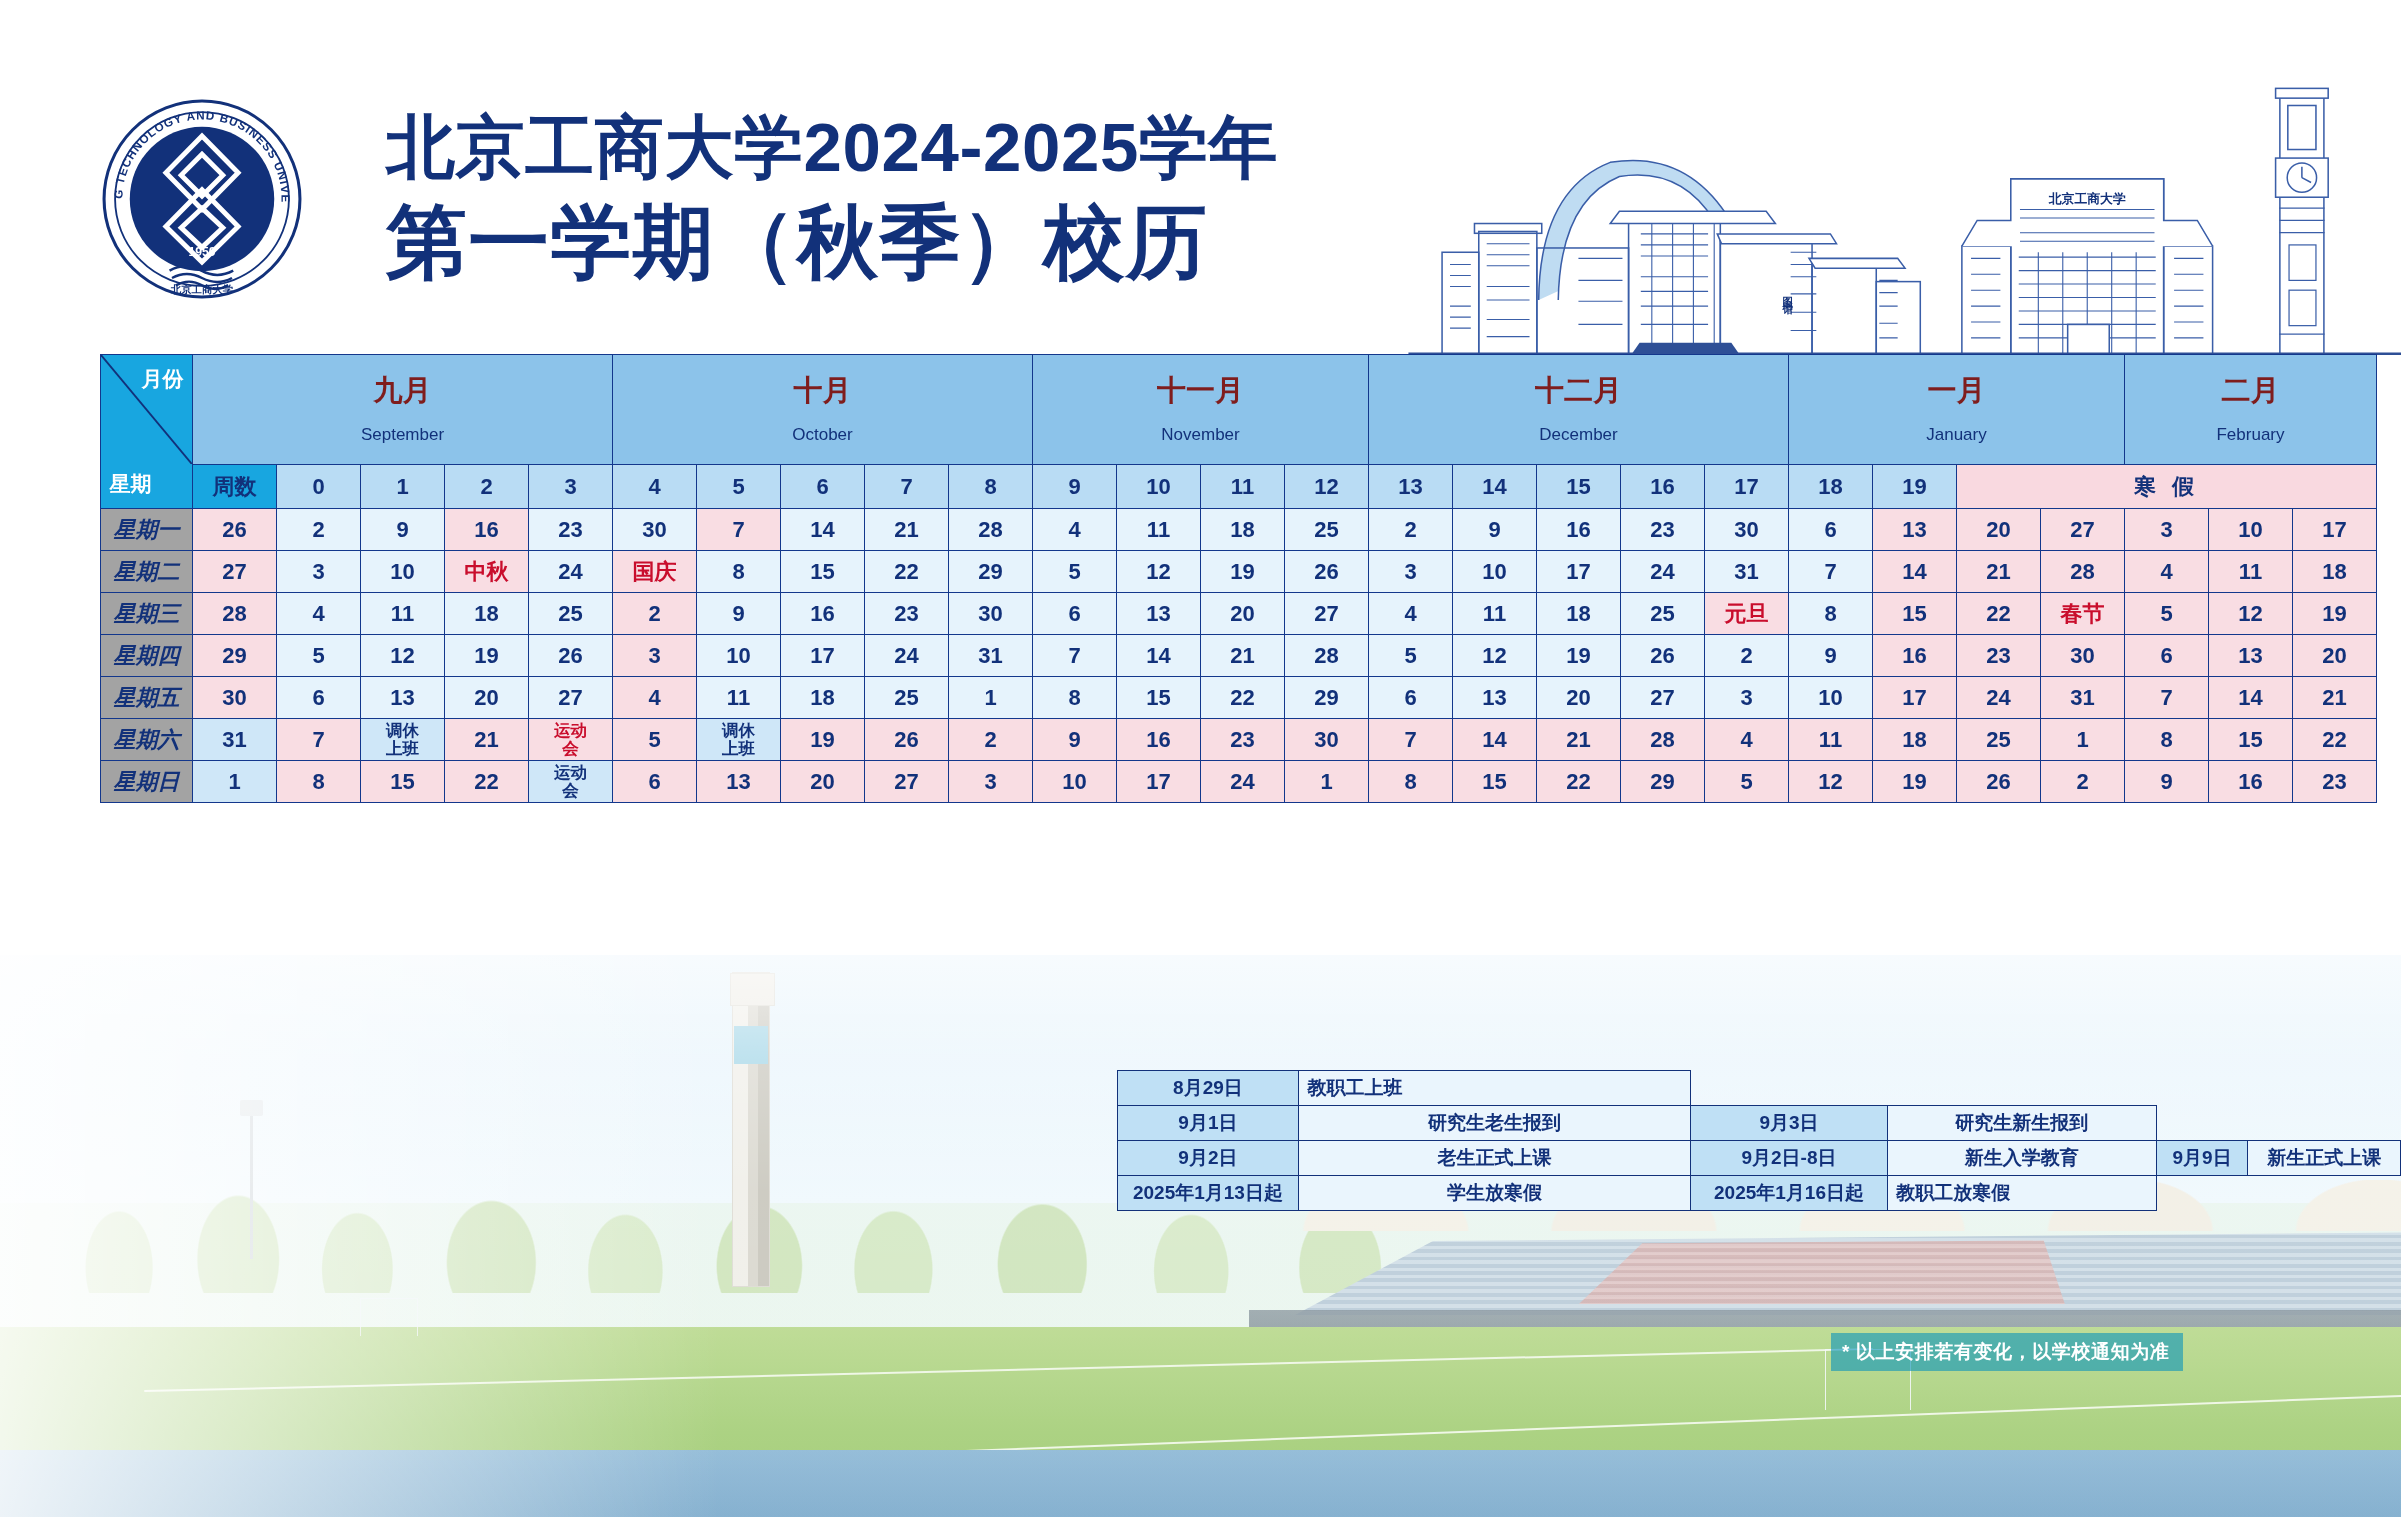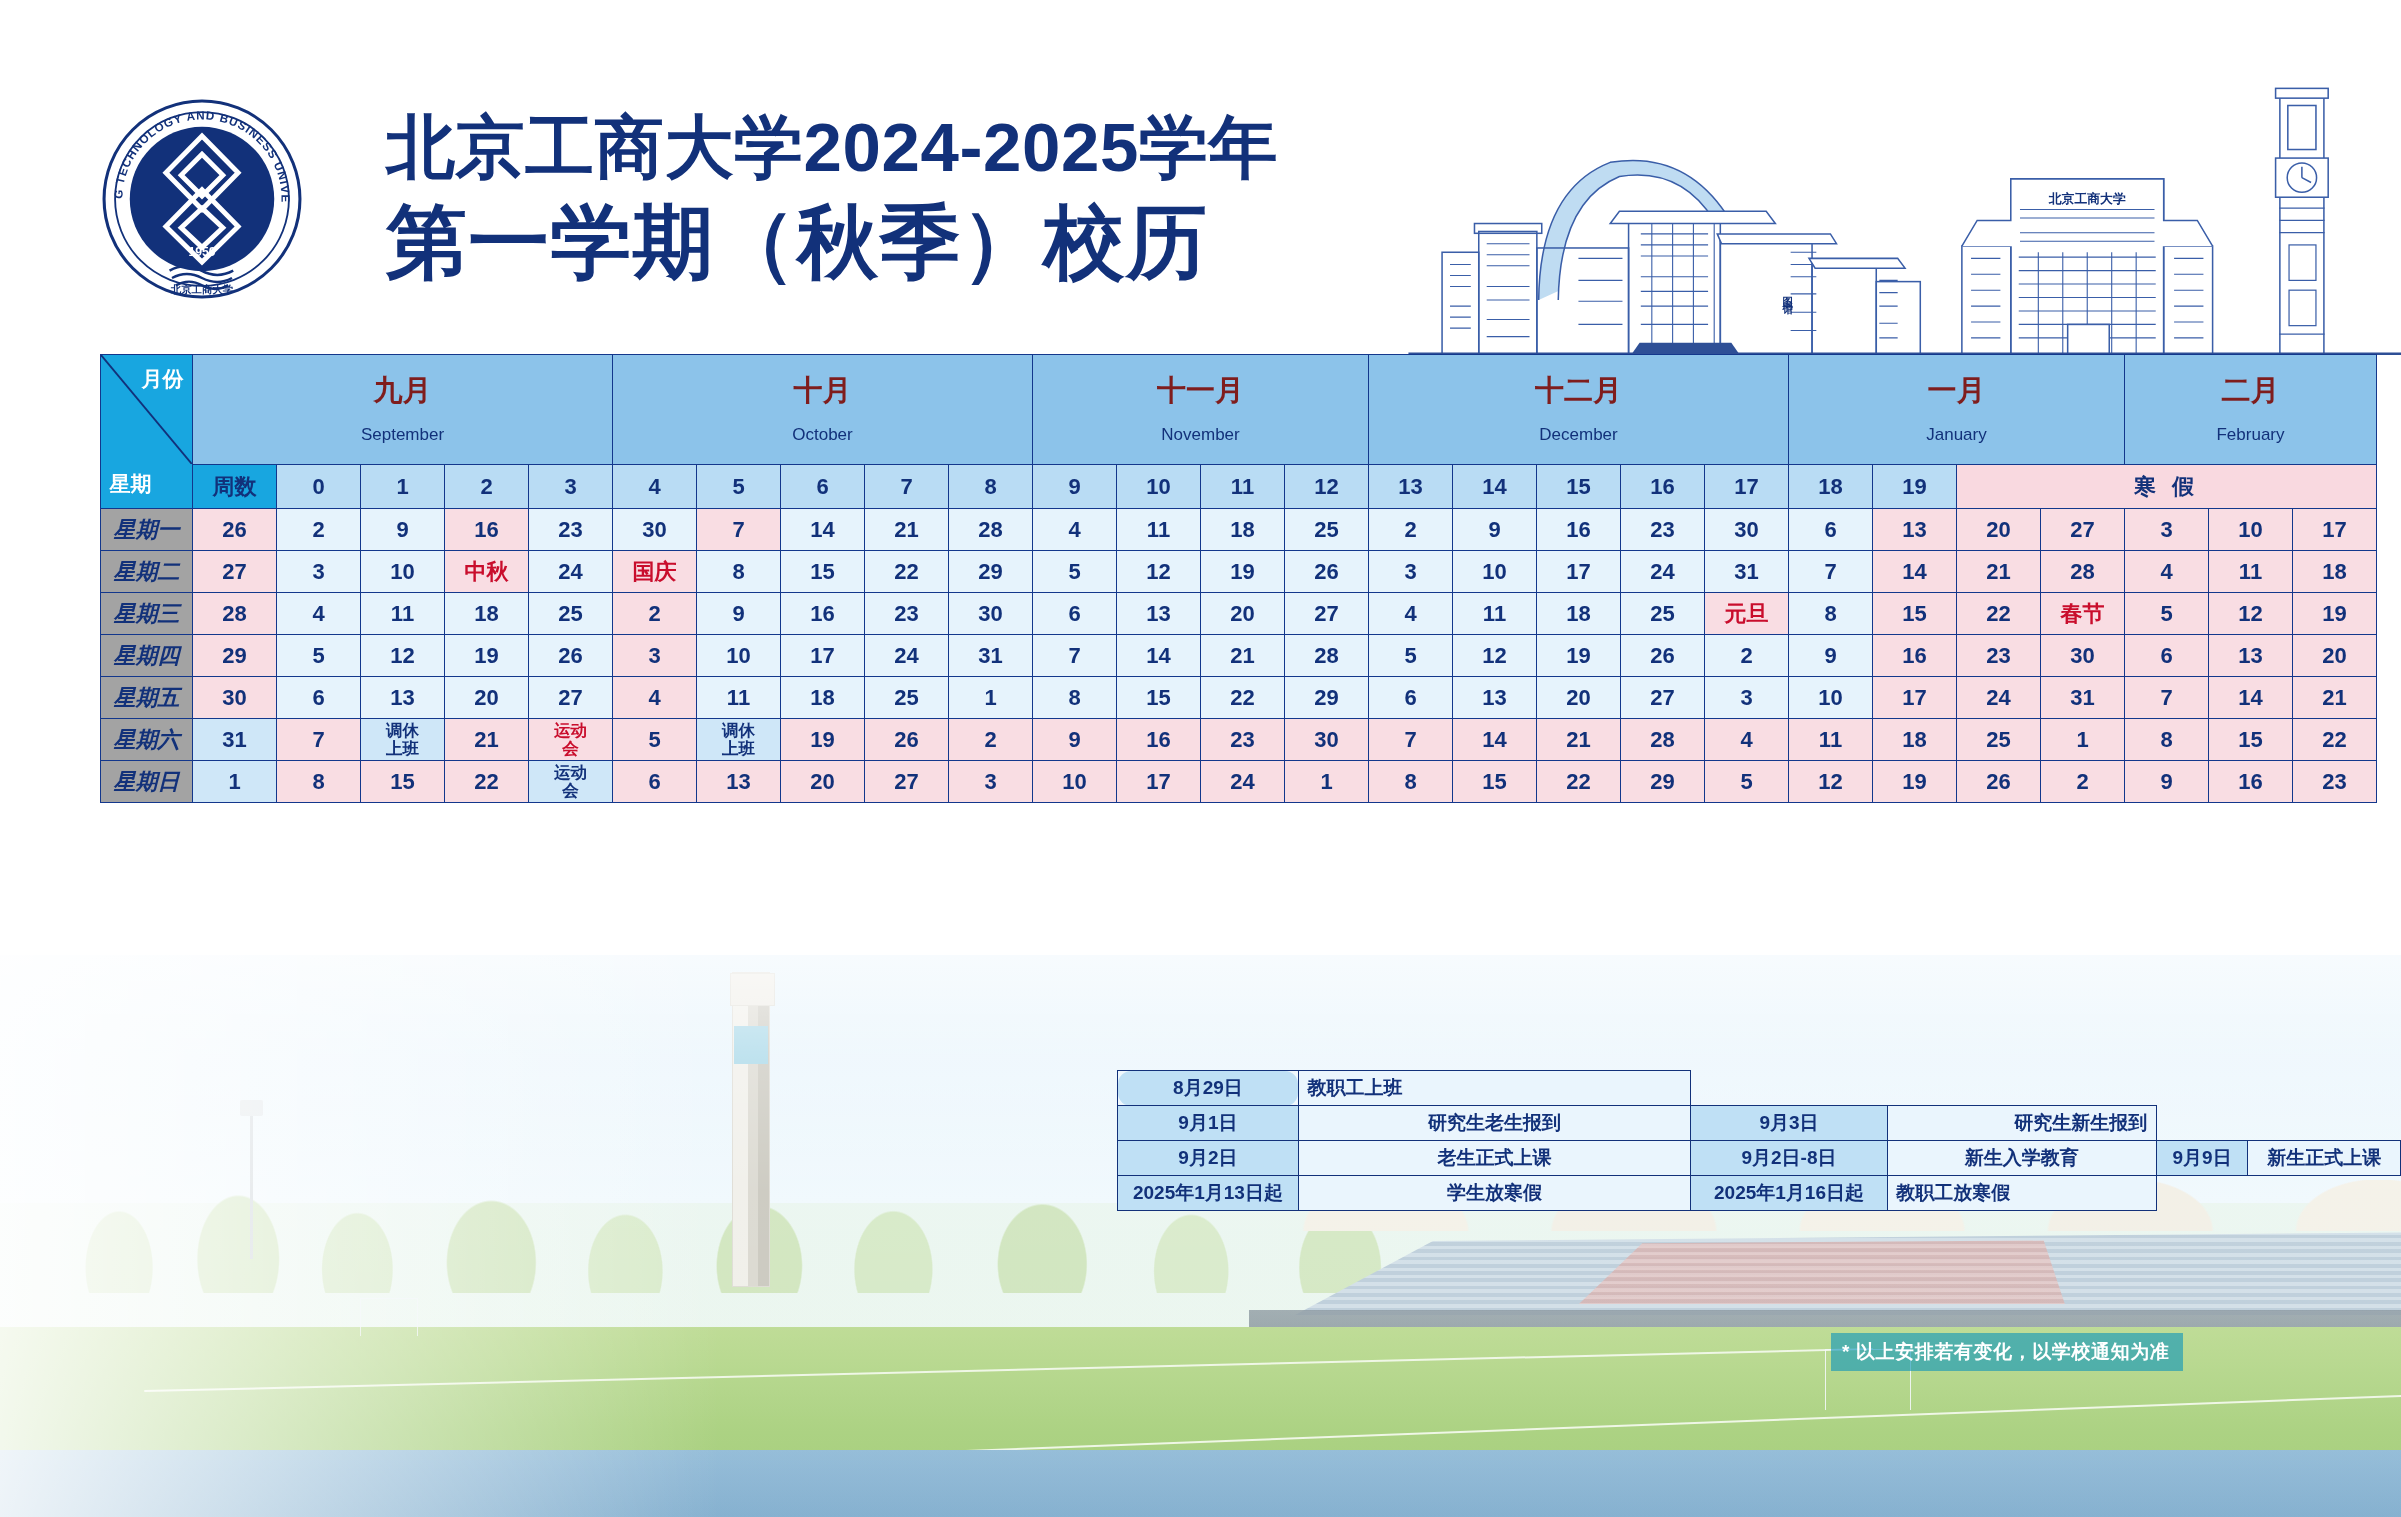--- a/index.html
+++ b/index.html
@@ -568,28 +568,28 @@
           <td class="d pink">23</td>
         </tr>
       </tbody>
   </table>
 </div>
 
 <div class="info-wrap">
   <table class="info">
     <tbody id="info-body">
         <tr>
-          <td class="k" style="width: 110px; border-radius: 13px;">8月29日</td>
+          <td class="k" style="width: 110px;">8月29日</td>
           <td class="v" style="width: 906px; text-align: left;">教职工上班</td>
         </tr>
         <tr>
           <td class="k" style="width: 110px;">9月1日</td>
           <td class="v" style="width: 257px;">研究生老生报到</td>
           <td class="k" style="width: 129px;">9月3日</td>
-          <td class="v" style="width: 520px; text-align: right;">研究生新生报到</td>
+          <td class="v" style="width: 520px; text-align: center;">研究生新生报到</td>
         </tr>
         <tr>
           <td class="k" style="width: 110px;">9月2日</td>
           <td class="v" style="width: 257px;">老生正式上课</td>
           <td class="k" style="width: 129px;">9月2日-8日</td>
           <td class="v" style="width: 202px;">新生入学教育</td>
           <td class="k" style="width: 122px;">9月9日</td>
           <td class="v" style="width: 196px;">新生正式上课</td>
         </tr>
         <tr>

